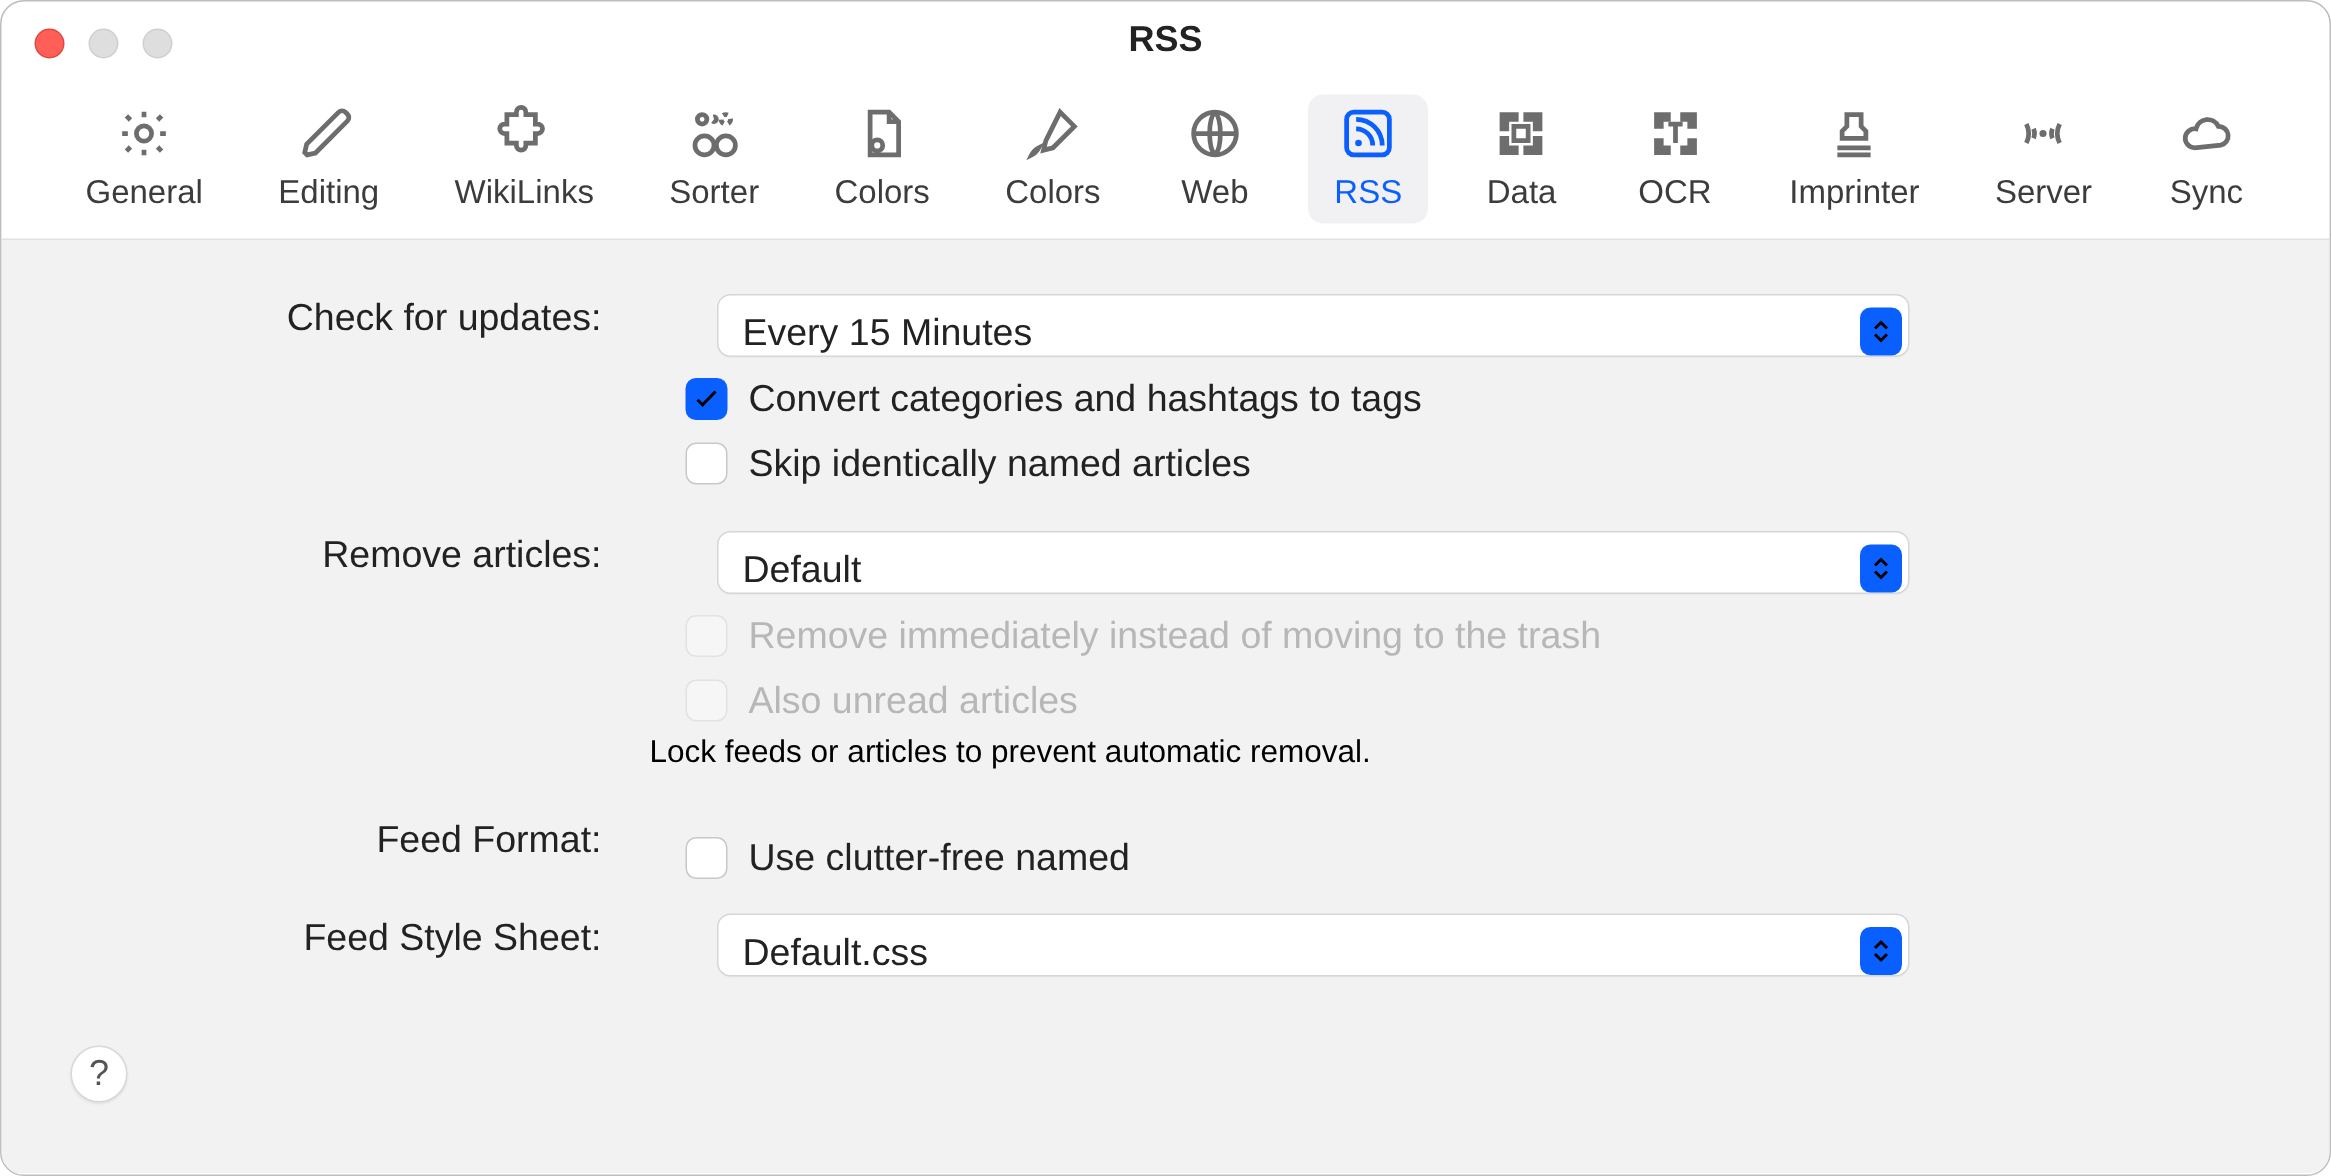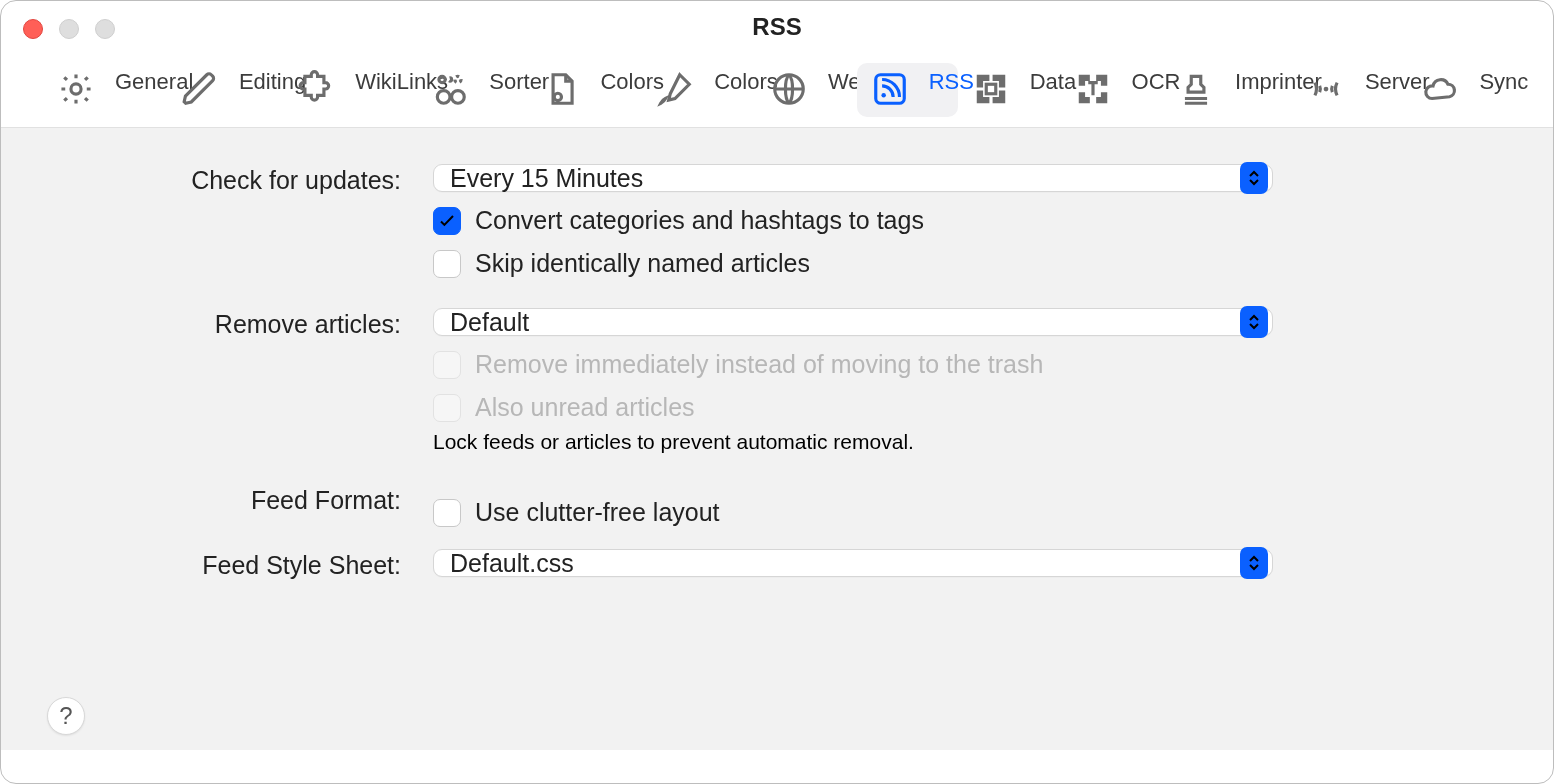--- a/index.html
+++ b/index.html
@@ -45,22 +45,23 @@
   .toolbar {
     display: flex;
     align-items: flex-start;
     justify-content: space-between;
     padding: 10px 42px 10px 42px;
     border-bottom: 1px solid #e1e1e1;
     background: #fff;
   }
   .toolbar-item {
     display: flex;
-    flex-direction: row;
-    gap: 20px;
+    flex-direction: column;
+    align-items: center;
+    gap: 6px;
     padding: 6px 14px 8px;
     border-radius: 10px;
     cursor: default;
     min-width: 80px;
   }
   .toolbar-item.active {
     background: #f1f1f3;
   }
   .toolbar-item .icon {
     width: 40px; height: 40px;
@@ -92,50 +93,52 @@
     color: #222;
     padding-top: 2px;
     align-self: start;
   }
   .controls-col { }
   .spacer { height: 30px; }
 
   
   .popup {
     display: flex;
-    align-items: center;
+    align-items: flex-end;
     justify-content: space-between;
     background: #fff;
     border: 1px solid #d6d6d6;
     border-radius: 9px;
-    height: 28px;
+    height: 42px;
     padding: 0 4px 0 16px;
     box-shadow: 0 1px 0 rgba(0,0,0,.02);
     cursor: default;
+    margin-left: 45px;
   }
   .popup .value {
     font-size: 25px;
     color: #222;
   }
   .popup .stepper {
     width: 28px; height: 32px;
     background: #0a60ff;
     border-radius: 7px;
     display: flex; flex-direction: column;
     align-items: center; justify-content: center;
     gap: 0px;
   }
   .popup .stepper svg { display:block; }
 
   
   .check-row {
     display: flex;
-    align-items: flex-end;
+    align-items: flex-start;
     gap: 14px;
     margin-top: 14px;
+    margin-left: 24px;
   }
   .checkbox {
     width: 28px; height: 28px;
     border-radius: 7px;
     border: 1px solid #c8c8c8;
     background: #fff;
     display:flex;align-items:center;justify-content:center;
     flex: 0 0 auto;
   }
   .checkbox.checked {
@@ -387,21 +390,21 @@
     </div>
 
     <div class="spacer"></div>
       <div class="spacer"></div>
 
     <div class="row-label">Feed Format:</div>
     <div class="controls-col">
 
       <div class="check-row">
         <div class="checkbox"></div>
-        <span class="check-label">Use clutter-free layout</span>
+        <span class="check-label">Use clutter-free named</span>
       </div>
     </div>
 
     <div style="height:22px"></div>
       <div style="height:22px"></div>
 
     <div class="row-label">Feed Style Sheet:</div>
     <div class="controls-col">
       <div class="popup">
         <span class="value">Default.css</span>

